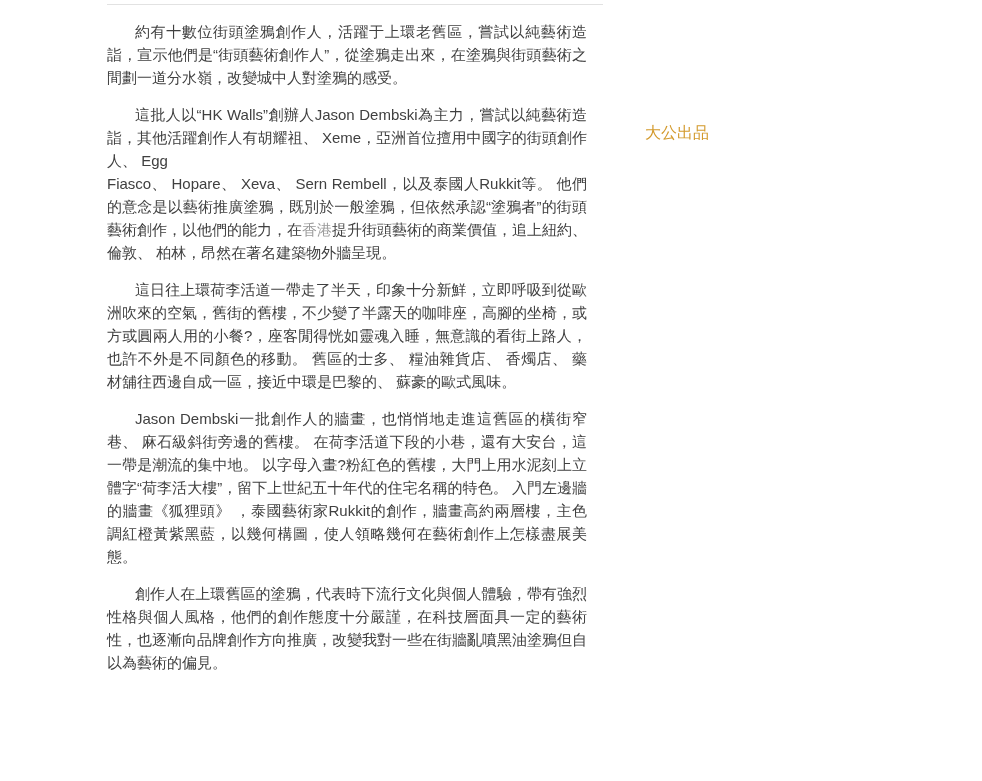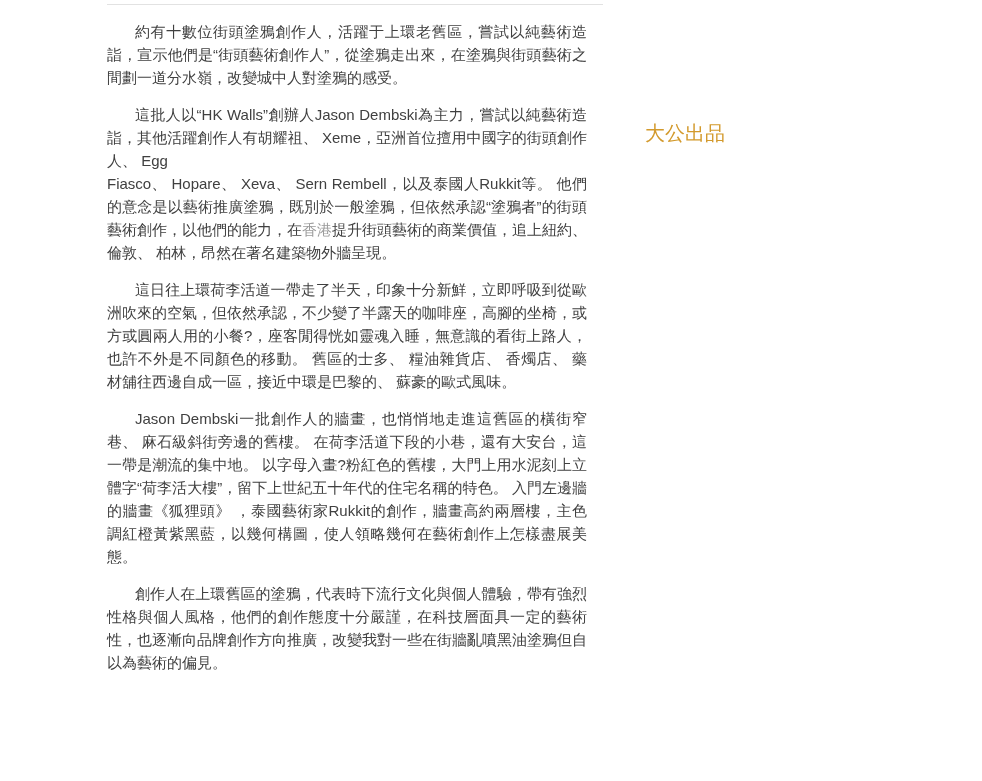--- a/index.html
+++ b/index.html
@@ -45,35 +45,35 @@
     white-space:pre-wrap;
   }
   .article-body .tag{
     color:var(--tag-color);
     cursor:pointer;
   }
   .side-label{
     position:absolute;
     left:645px;
     top:124px;
-    font-size:20px;
+    font-size:16px;
     line-height:18px;
     color:var(--accent-color);
     cursor:pointer;
     white-space:nowrap;
   }
 </style>
 </head>
 <body>
 
 <div class="article-col">
   <hr class="top-rule">
   <div class="article-body">
       <p><span>約有十數位街頭塗鴉創作人，活躍于上環老舊區，嘗試以純藝術造詣，宣示他們是“街頭藝術創作人”，從塗鴉走出來，在塗鴉與街頭藝術之間劃一道分水嶺，改變城中人對塗鴉的感受。</span></p>
       <p><span>這批人以“HK Walls”創辦人Jason Dembski為主力，嘗試以純藝術造詣，其他活躍創作人有胡耀祖、 Xeme，亞洲首位擅用中國字的街頭創作人、 Egg
 Fiasco、 Hopare、 Xeva、 Sern Rembell，以及泰國人Rukkit等。 他們的意念是以藝術推廣塗鴉，既別於一般塗鴉，但依然承認“塗鴉者”的街頭藝術創作，以他們的能力，在</span><span class="tag">香港</span><span>提升街頭藝術的商業價值，追上紐約、 倫敦、 柏林，昂然在著名建築物外牆呈現。</span></p>
-      <p><span>這日往上環荷李活道一帶走了半天，印象十分新鮮，立即呼吸到從歐洲吹來的空氣，但依然承認，不少變了半露天的咖啡座，高腳的坐椅，或方或圓兩人用的小餐?，座客閒得恍如靈魂入睡，無意識的看街上路人，也許不外是不同顏色的移動。 舊區的士多、 糧油雜貨店、 香燭店、 藥材舖往西邊自成一區，接近中環是巴黎的、 蘇豪的歐式風味。</span></p>
+      <p><span>這日往上環荷李活道一帶走了半天，印象十分新鮮，立即呼吸到從歐洲吹來的空氣，舊街的舊樓，不少變了半露天的咖啡座，高腳的坐椅，或方或圓兩人用的小餐?，座客閒得恍如靈魂入睡，無意識的看街上路人，也許不外是不同顏色的移動。 舊區的士多、 糧油雜貨店、 香燭店、 藥材舖往西邊自成一區，接近中環是巴黎的、 蘇豪的歐式風味。</span></p>
       <p><span>Jason Dembski一批創作人的牆畫，也悄悄地走進這舊區的橫街窄巷、 麻石級斜街旁邊的舊樓。 在荷李活道下段的小巷，還有大安台，這一帶是潮流的集中地。 以字母入畫?粉紅色的舊樓，大門上用水泥刻上立體字“荷李活大樓”，留下上世紀五十年代的住宅名稱的特色。 入門左邊牆的牆畫《狐狸頭》 ，泰國藝術家Rukkit的創作，牆畫高約兩層樓，主色調紅橙黃紫黑藍，以幾何構圖，使人領略幾何在藝術創作上怎樣盡展美態。</span></p>
       <p><span>創作人在上環舊區的塗鴉，代表時下流行文化與個人體驗，帶有強烈性格與個人風格，他們的創作態度十分嚴謹，在科技層面具一定的藝術性，也逐漸向品牌創作方向推廣，改變我對一些在街牆亂噴黑油塗鴉但自以為藝術的偏見。</span></p>
     </div>
 </div>
 
 <div class="side-label">大公出品</div>
 
 </body></html>

